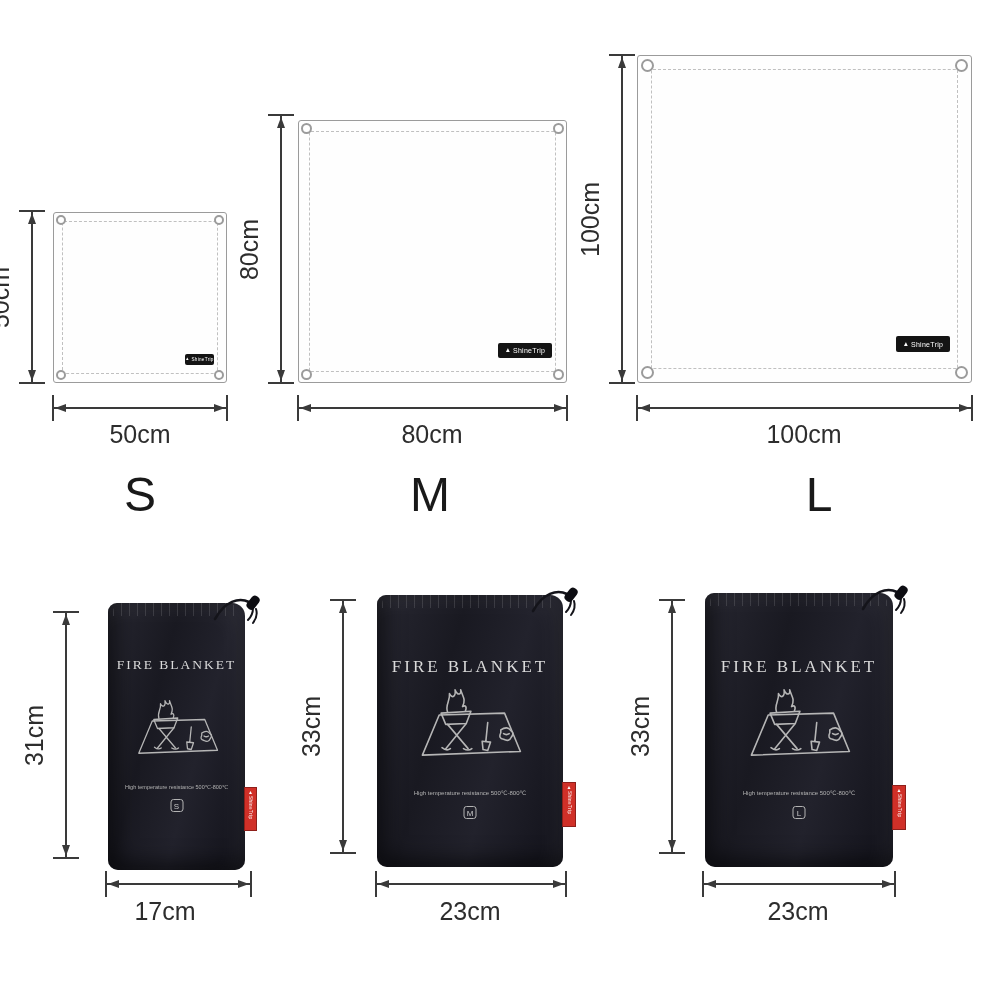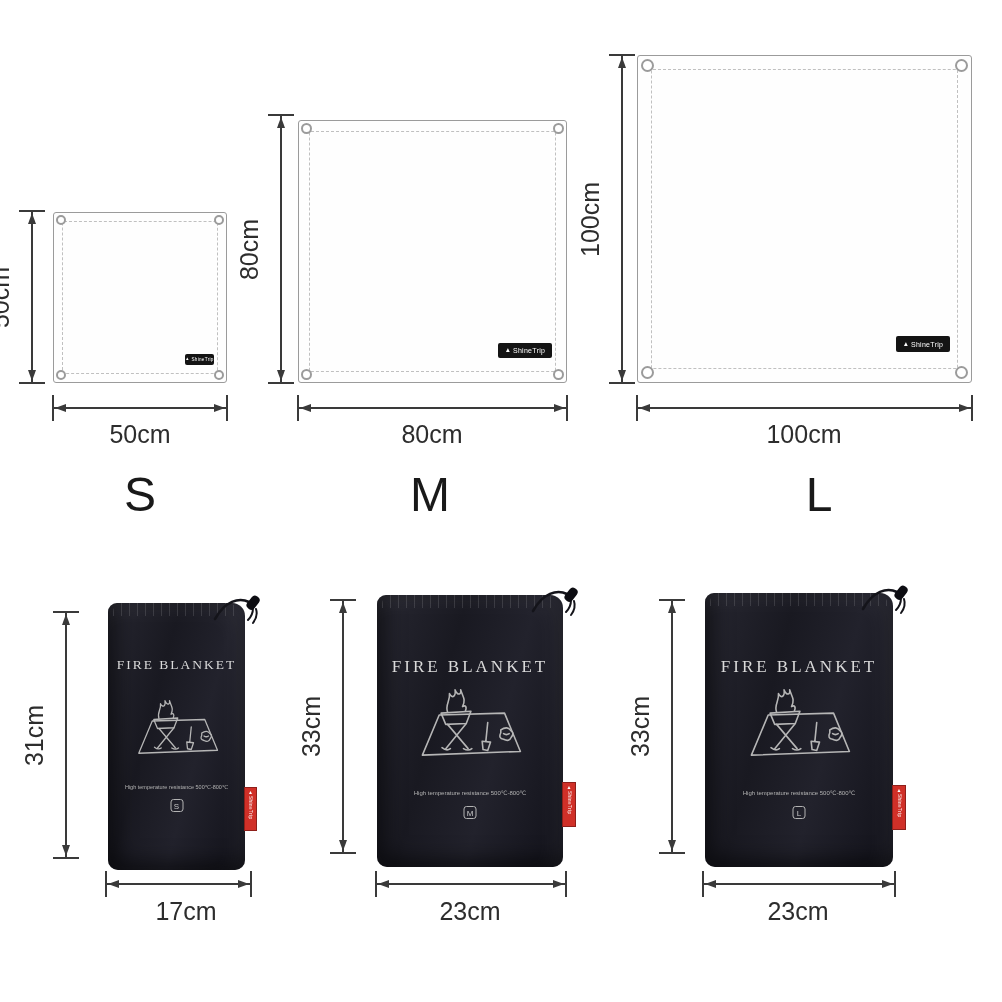--- a/index.html
+++ b/index.html
@@ -208,21 +208,21 @@
       <span class="tagtxt">ShineTrip</span>
     </div>
   </div>
   <div class="hdim" style="left:105px;top:871px;width:147px;">
     <i class="cap lf"></i>
     <i class="hline"></i>
     <i class="ah lf"></i>
     <i class="ah rt"></i>
     <i class="cap rt"></i>
   </div>
-  <div class="hlabel" style="left:136px;top:897px;width:100px;">17cm</div>
+  <div class="hlabel" style="left:115px;top:897px;width:100px;">17cm</div>
 
   <div class="vdim" style="left:330px;top:599px;height:255px;">
     <i class="cap top"></i>
     <i class="vline"></i>
     <i class="ah up"></i>
     <i class="ah dn"></i>
     <i class="cap bot"></i>
     <span class="vlabel-wrap">
         <span class="vlabel">33cm</span>
       </span>

